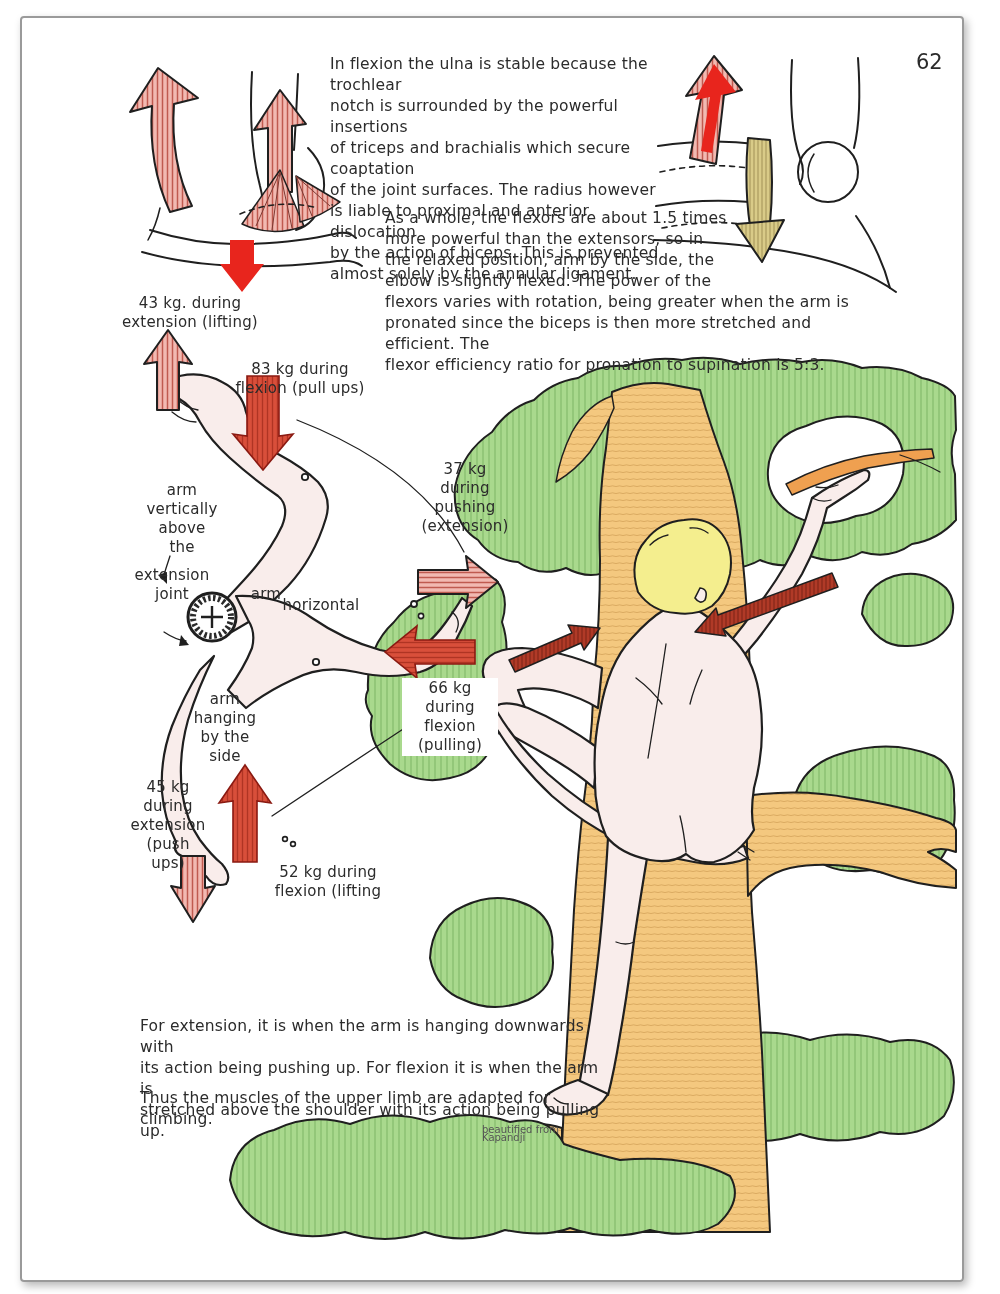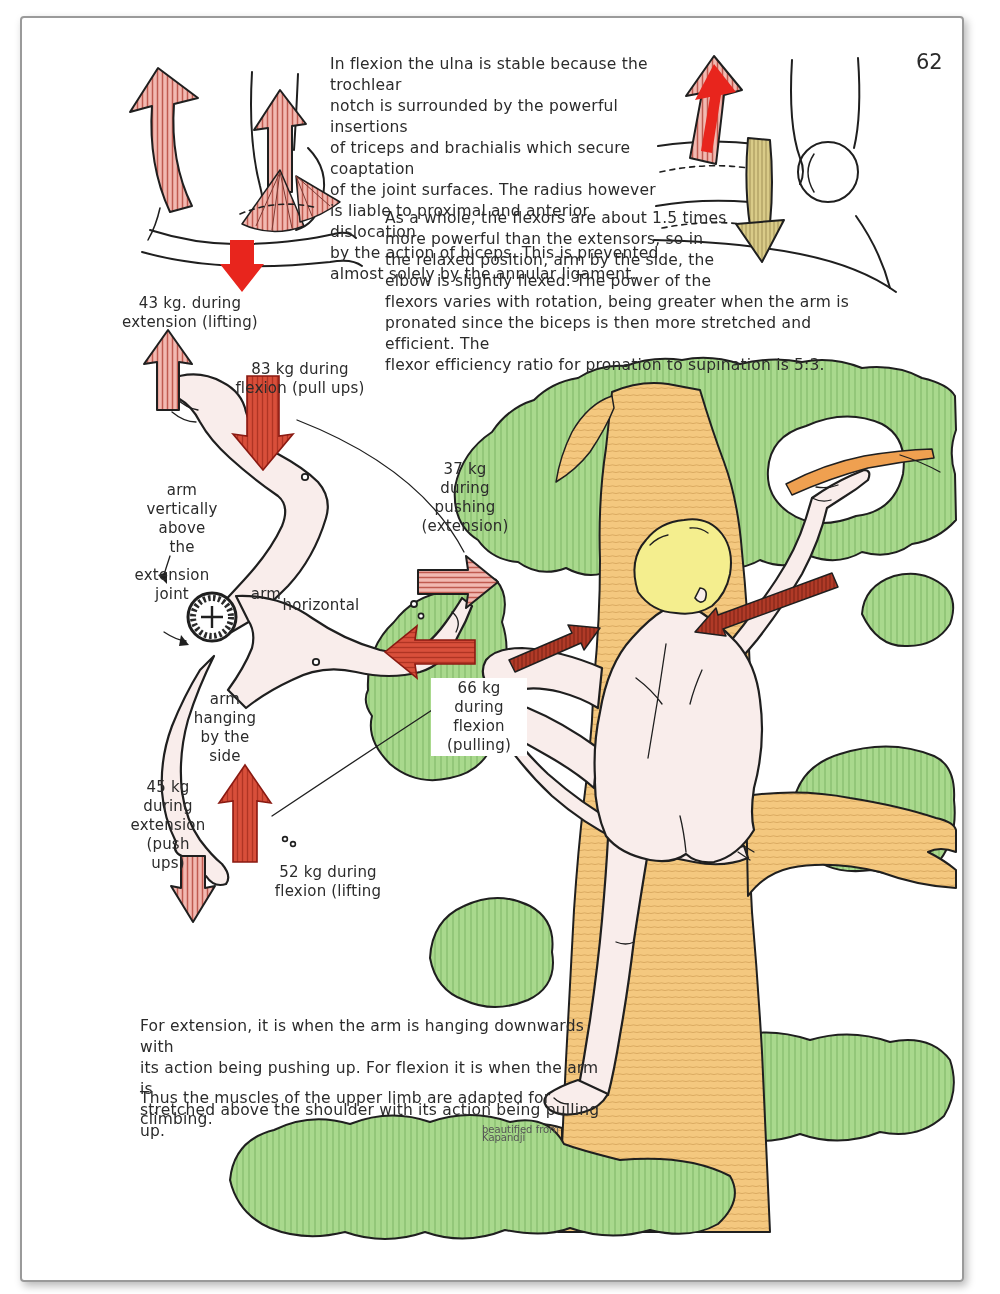--- a/index.html
+++ b/index.html
@@ -227,21 +227,21 @@
 pushing
 (extension)</div>
   <div class="t lbl" style="left:137px;top:481px;width:90px;">arm
 vertically
 above
 the</div>
   <div class="t lbl" style="left:127px;top:566px;width:90px;">extension
 joint</div>
   <div class="t lbl" style="left:246px;top:585px;width:40px;">arm</div>
   <div class="t lbl" style="left:276px;top:596px;width:90px;">horizontal</div>
-  <div class="t lbl whitebg" style="left:402px;top:678px;width:90px;margin-left:29px;">66 kg
+  <div class="t lbl whitebg" style="left:402px;top:678px;width:90px;">66 kg
 during
 flexion
 (pulling)</div>
   <div class="t lbl" style="left:180px;top:690px;width:90px;">arm
 hanging
 by the
 side</div>
   <div class="t lbl" style="left:120px;top:778px;width:96px;">45 kg
 during
 extension

